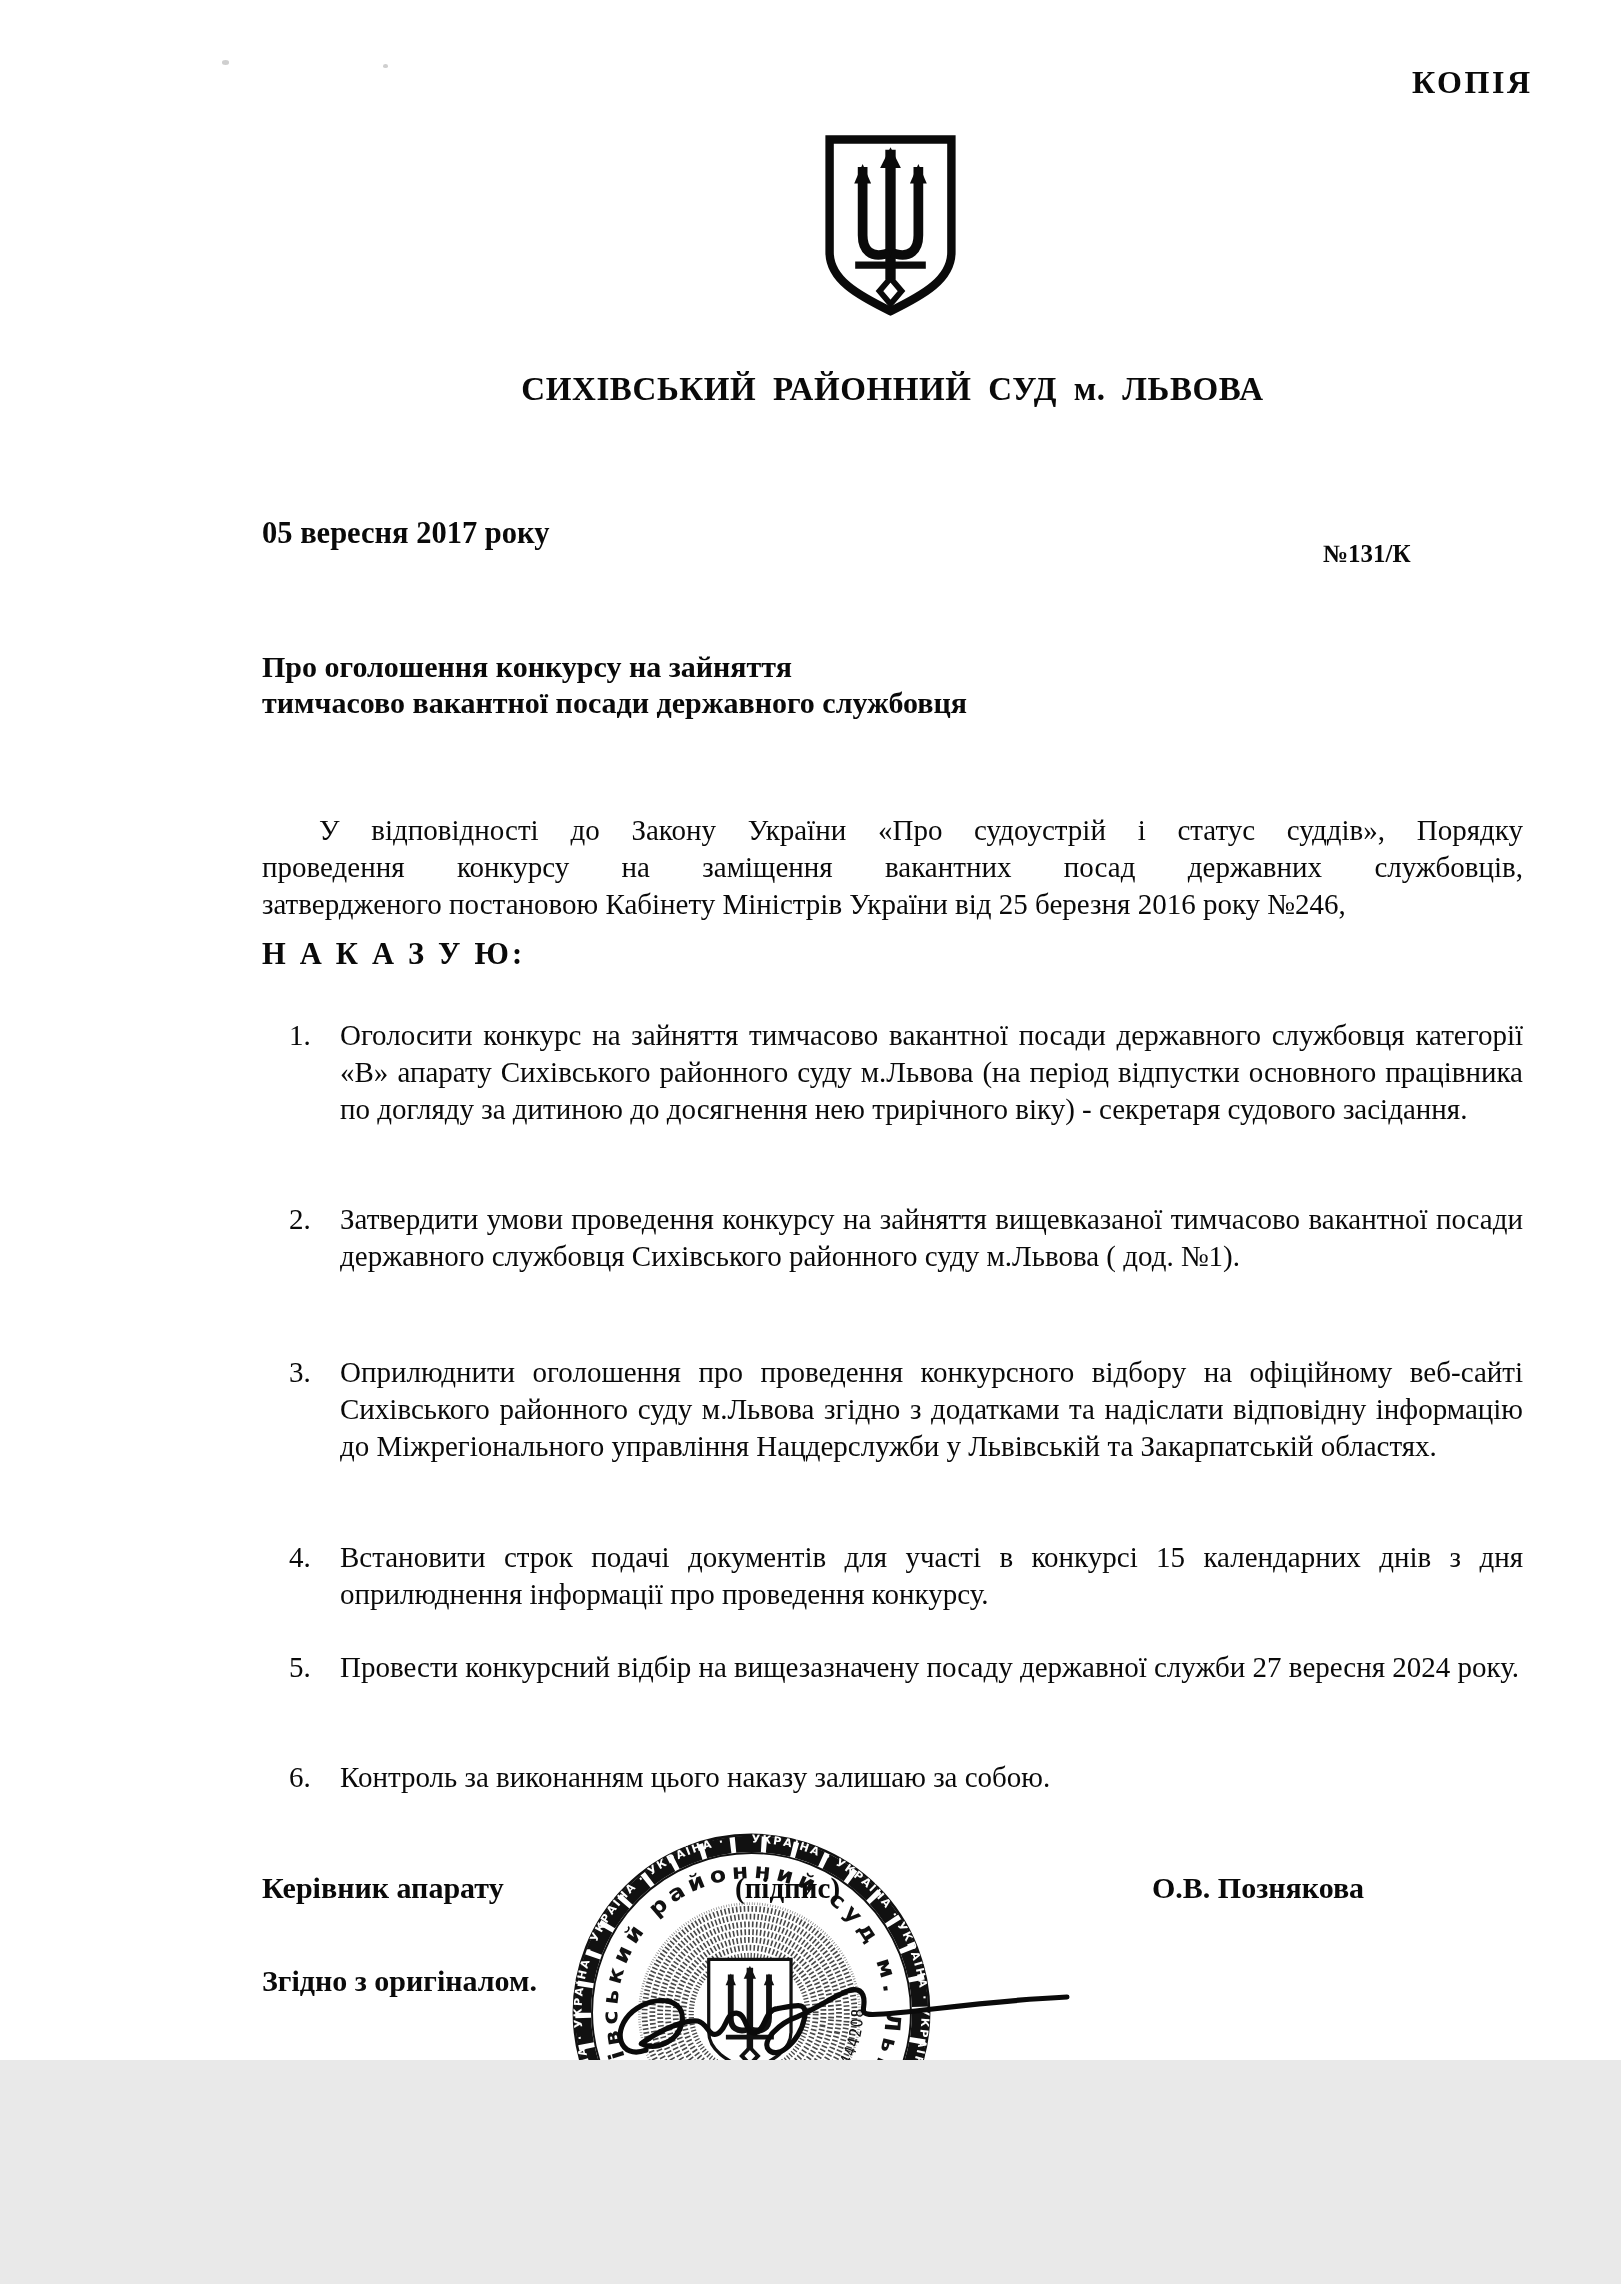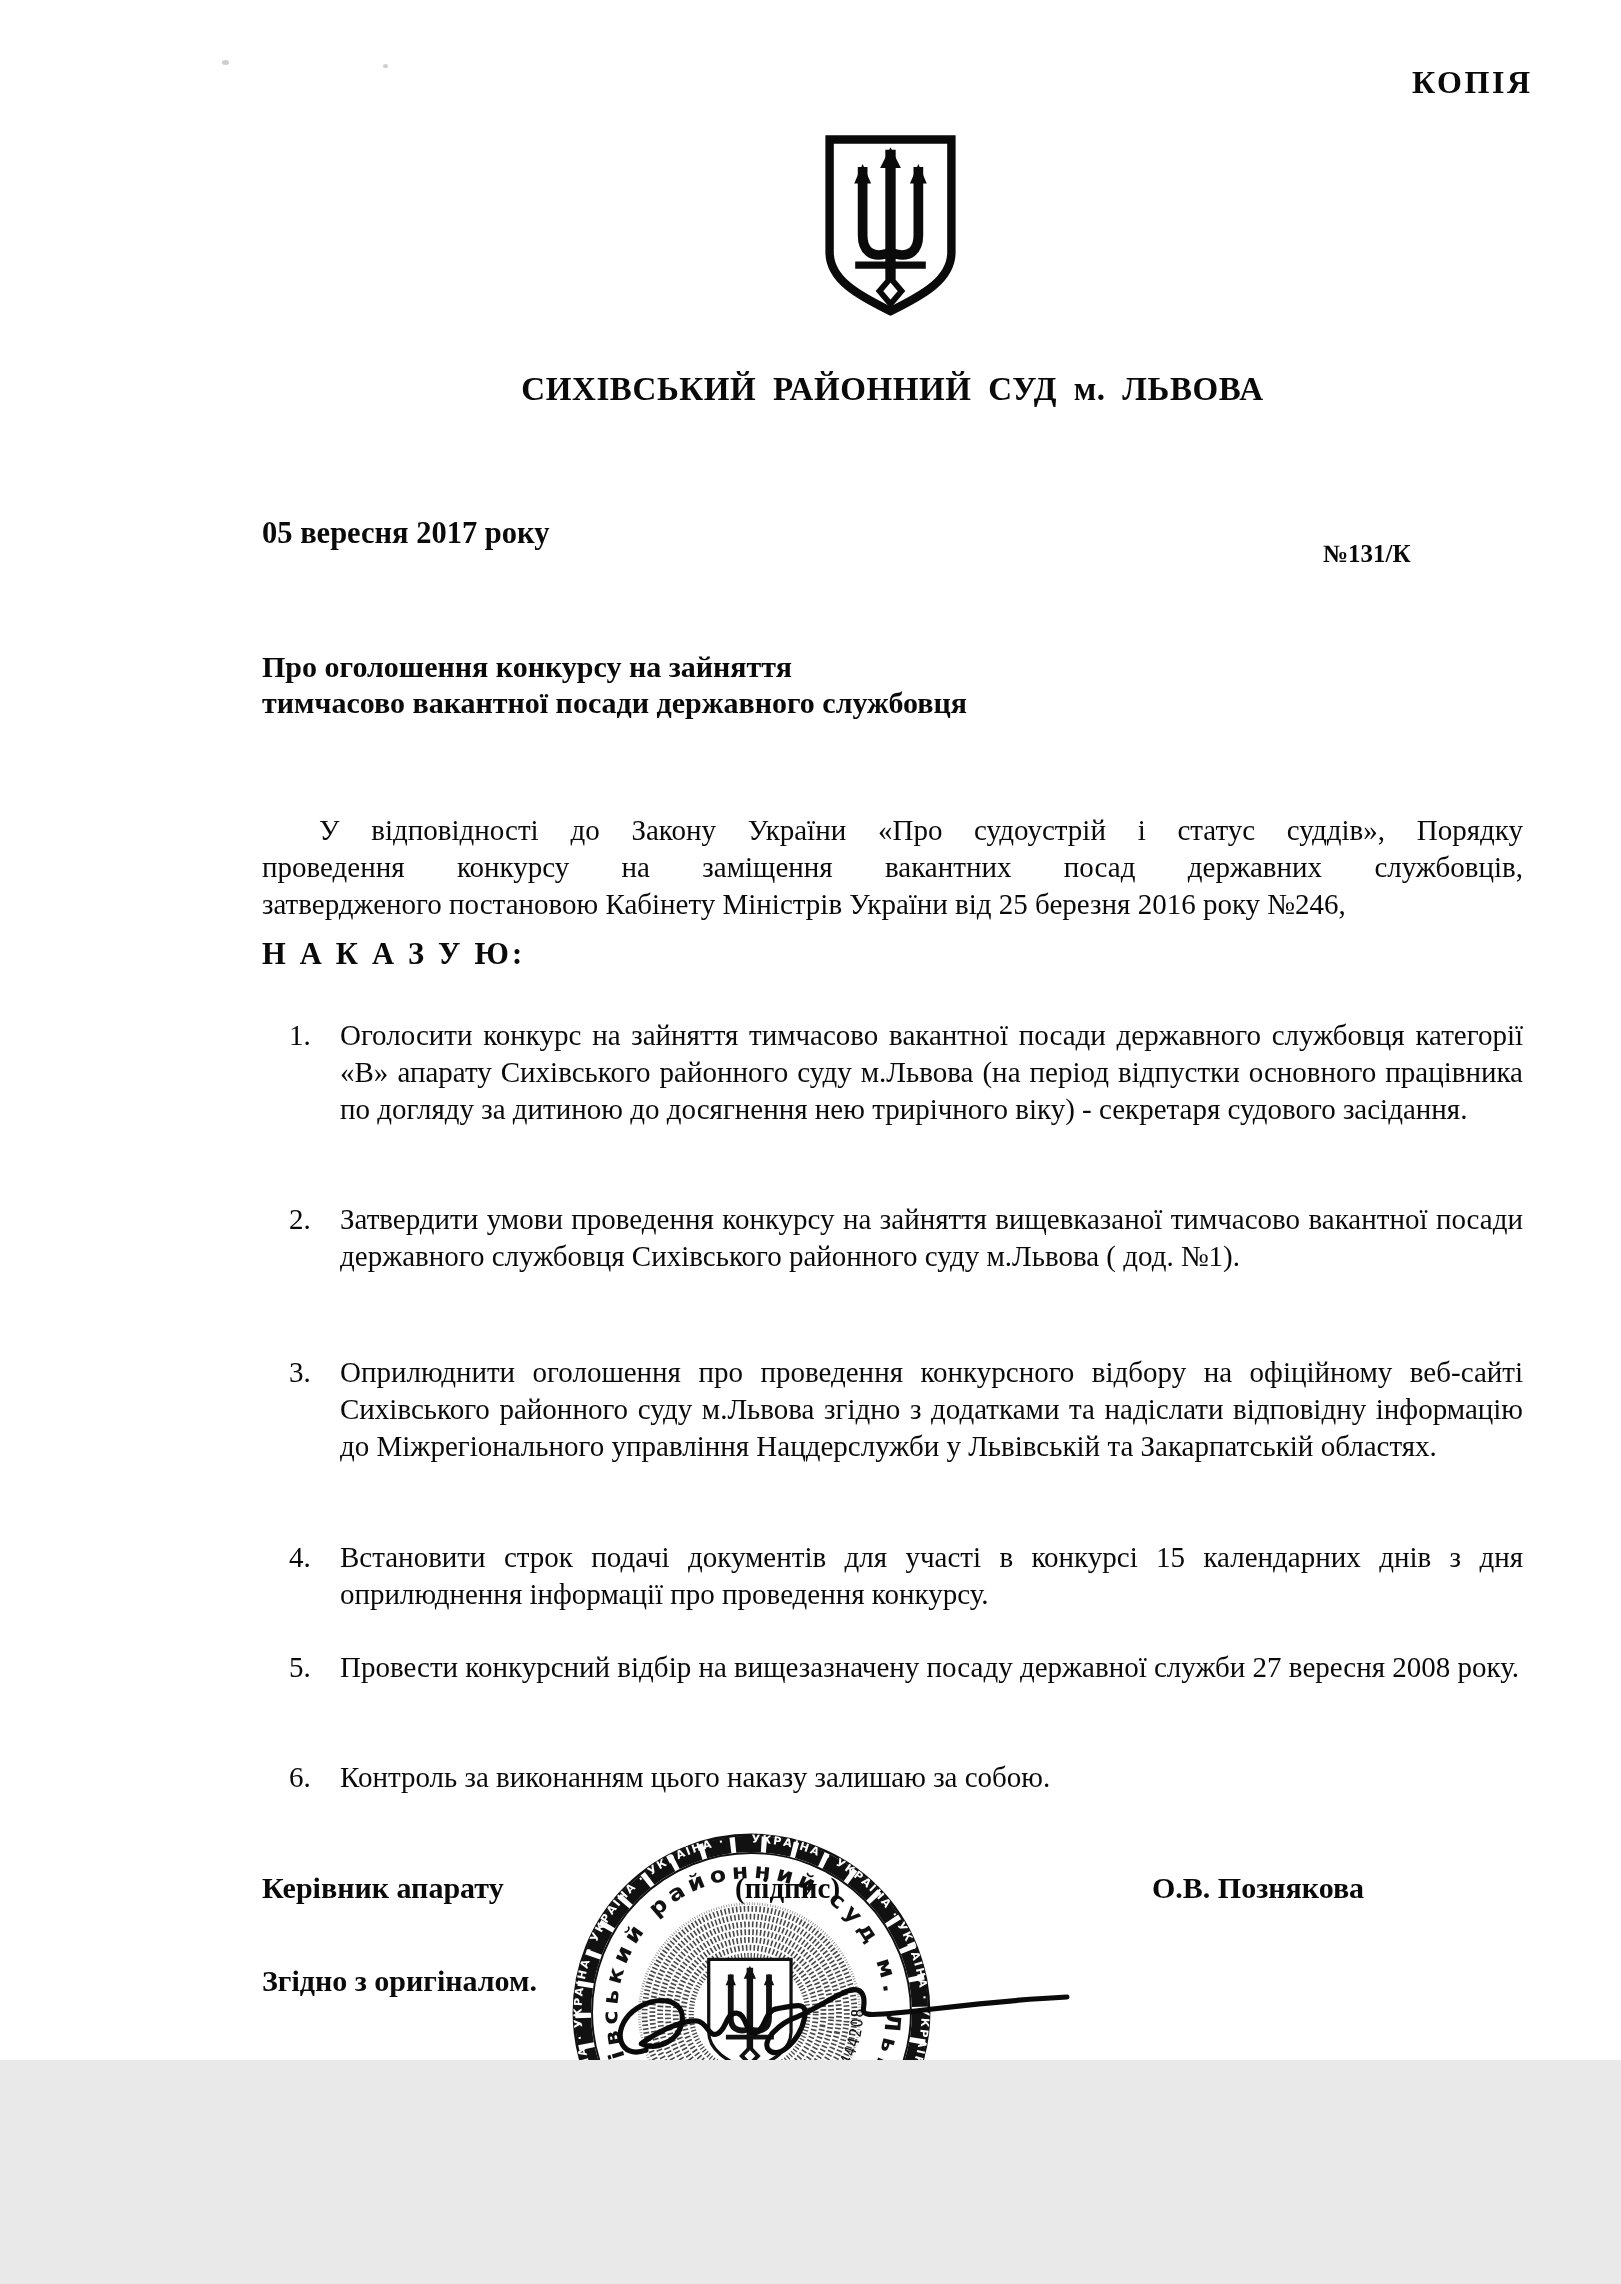--- a/index.html
+++ b/index.html
@@ -89,21 +89,21 @@
   <div class="abs item" style="top:1354px;">
     <span class="num">3.</span>
     <div class="txt">Оприлюднити оголошення про проведення конкурсного відбору на офіційному  веб-сайті Сихівського районного суду м.Львова згідно з додатками та надіслати відповідну інформацію до Міжрегіонального управління Нацдерслужби у Львівській та Закарпатській областях.</div>
   </div>
   <div class="abs item" style="top:1539px;">
     <span class="num">4.</span>
     <div class="txt">Встановити строк подачі документів для участі в конкурсі 15 календарних днів з дня оприлюднення інформації про проведення конкурсу.</div>
   </div>
   <div class="abs item" style="top:1649px;">
     <span class="num">5.</span>
-    <div class="txt">Провести конкурсний відбір на вищезазначену посаду державної служби 27 вересня 2008 року.</div>
+    <div class="txt">Провести конкурсний відбір на вищезазначену посаду державної служби 27 вересня 2024 року.</div>
   </div>
   <div class="abs item" style="top:1759px;">
     <span class="num">6.</span>
     <div class="txt">Контроль за виконанням цього наказу залишаю за собою.</div>
   </div>
 
   <div class="abs sig-title" style="top:1871px;">Керівник апарату</div>
   <div class="abs sig-note" style="top:1872px;">(підпис)</div>
   <div class="abs sig-name" style="top:1871px;">О.В. Познякова</div>
 

